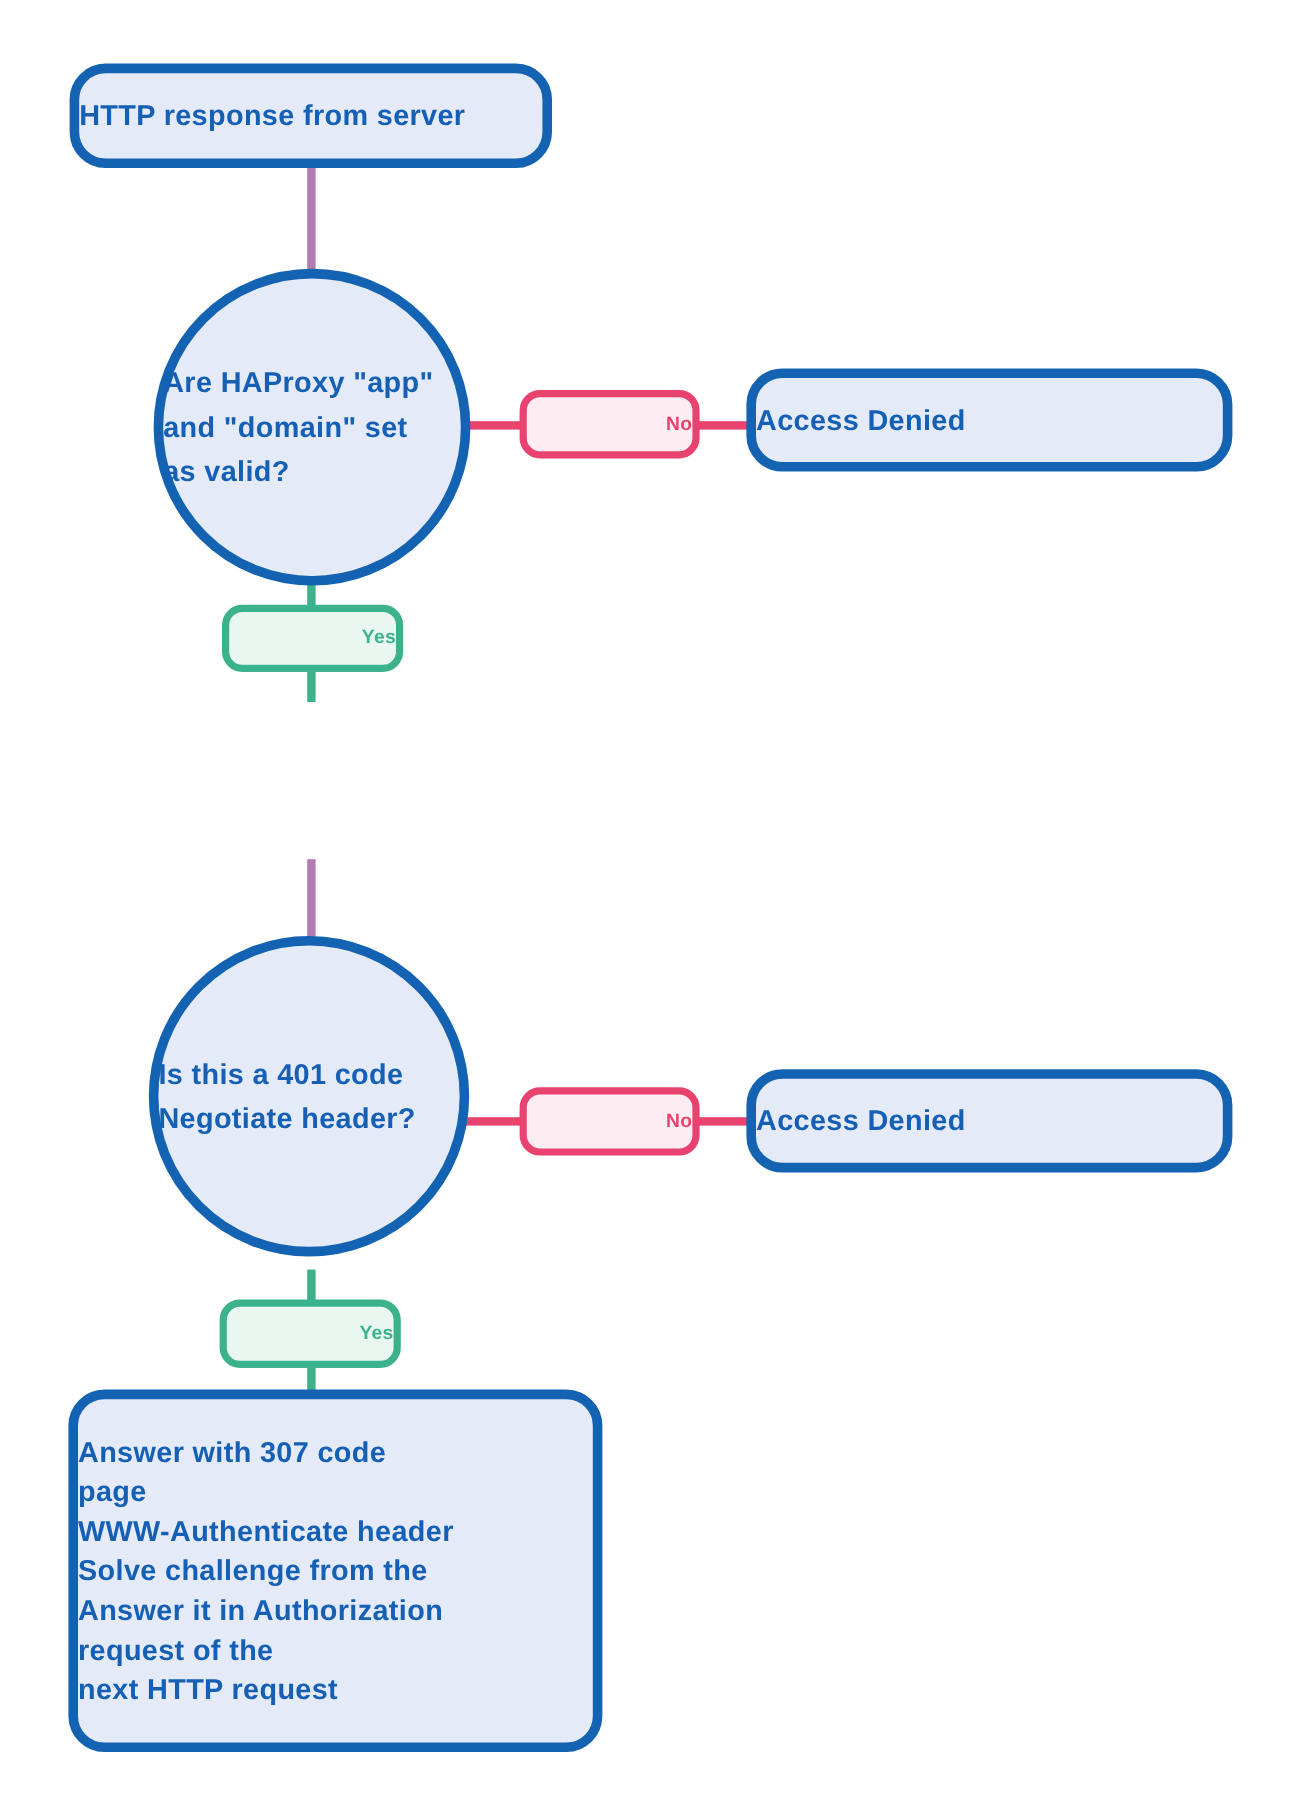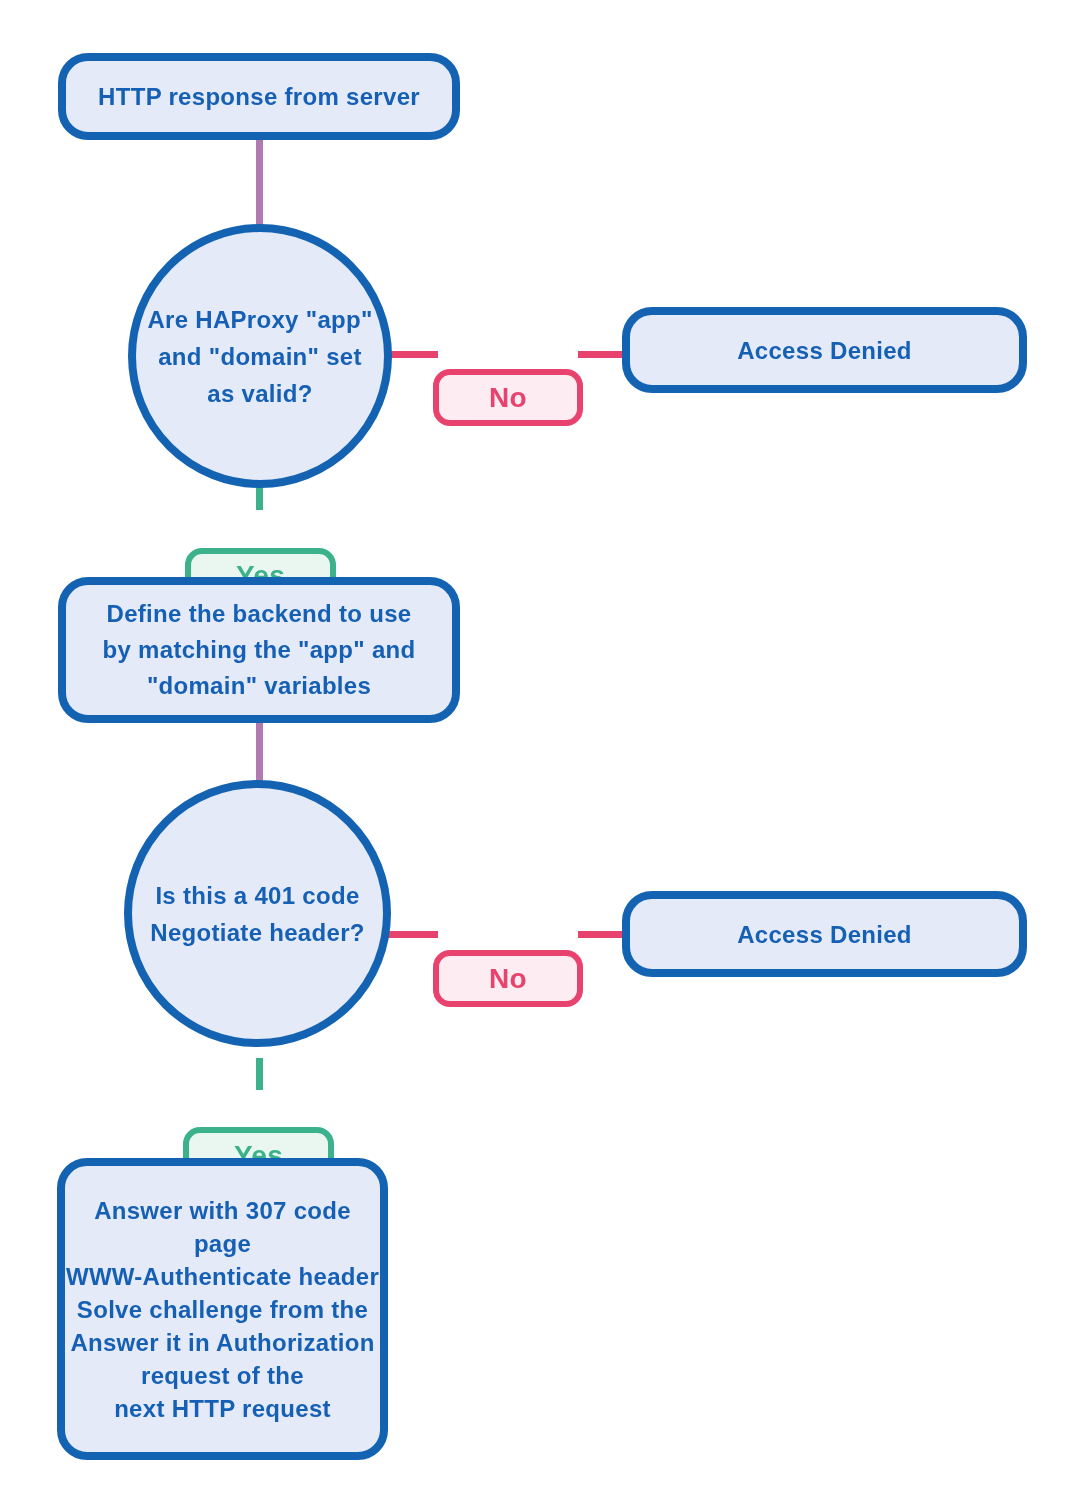--- a/index.html
+++ b/index.html
@@ -33,40 +33,39 @@
   .node {
     position: absolute;
     z-index: 1;
     box-sizing: border-box;
     background: var(--blue-fill);
     border: 8px solid var(--blue-border);
     border-radius: 30px;
     color: var(--blue-text);
     display: flex;
     flex-direction: column;
-    align-items: center;
+    align-items: flex-start;
     justify-content: center;
     text-align: center;
     font-size: 24px;
     line-height: 33px;
     letter-spacing: 0.3px;
   }
   .node.circle { border-radius: 50%; line-height: 37px; }
 
   .badge {
     position: absolute;
     z-index: 1;
     box-sizing: border-box;
     border-radius: 17px;
     display: flex;
     align-items: center;
-    justify-content: center;
-    font-size: 28px;
+    justify-content: flex-end;
+    font-size: 16px;
     letter-spacing: 0.3px;
-    margin-top: 44px;
   }
   .badge.no  { background: var(--pink-fill);  border: 6px solid var(--pink-border);  color: var(--pink-border); }
   .badge.yes { background: var(--green-fill); border: 6px solid var(--green-border); color: var(--green-border); }
 </style>
 </head>
 <body>
 
 <div class="canvas">
 
   <div class="line v purple" style="left:256px; top:135px; height:100px;"></div>
@@ -95,44 +94,39 @@
   </div>
 
   <div class="node" style="left:622px; top:307px; width:405px; height:86px;">
     <div>Access Denied</div>
   </div>
 
   <div class="badge yes" style="left:185px; top:504px; width:151px; height:56px;">
     <div>Yes</div>
   </div>
 
-  <div class="node" style="left:58px; top:577px; width:402px; height:146px; line-height:36px;">
-    <div>Define the backend to use</div>
-    <div>by matching the "app" and</div>
-    <div>"domain" variables</div>
-  </div>
 
   <div class="node circle" style="left:124px; top:780px; width:267px; height:267px;">
     <div>Is this a 401 code</div>
     <div>Negotiate header?</div>
   </div>
 
   <div class="badge no" style="left:433px; top:906px; width:150px; height:57px;">
     <div>No</div>
   </div>
 
   <div class="node" style="left:622px; top:891px; width:405px; height:86px;">
     <div>Access Denied</div>
   </div>
 
   <div class="badge yes" style="left:183px; top:1083px; width:151px; height:57px;">
     <div>Yes</div>
   </div>
 
-  <div class="node" style="left:57px; top:1158px; width:331px; height:302px;">
+  <div class="node" style="left:57px; top:1158px; width:445px; height:302px;">
     <div>Answer with 307 code</div>
     <div>page</div>
     <div>WWW-Authenticate header</div>
     <div>Solve challenge from the</div>
     <div>Answer it in Authorization</div>
     <div>request of the</div>
     <div>next HTTP request</div>
   </div>
 
 </div>

